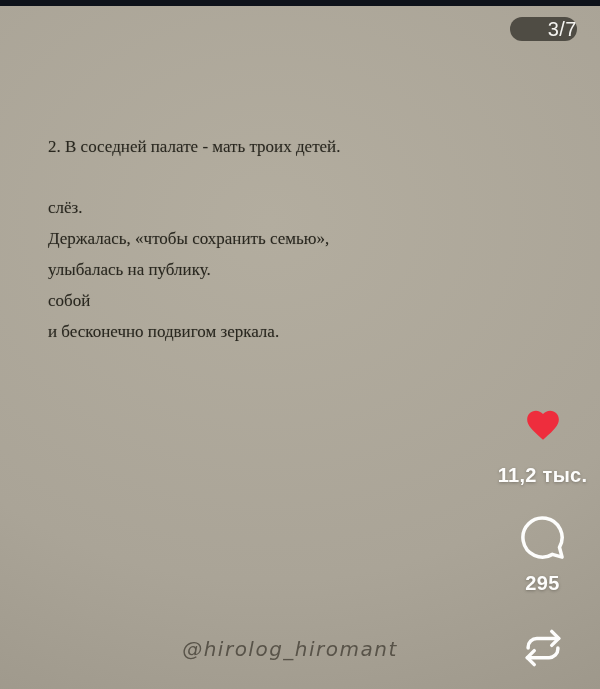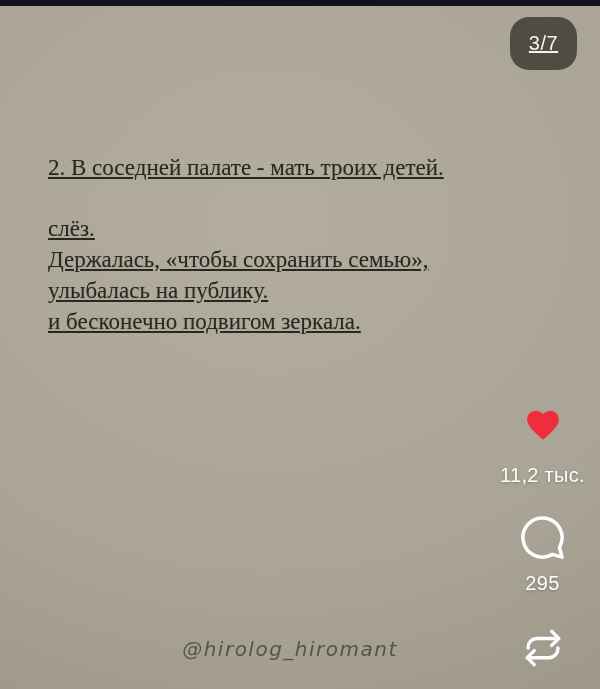--- a/index.html
+++ b/index.html
@@ -20,42 +20,40 @@
     top: 0; left: 0;
     width: 600px;
     height: 6px;
     background: #0e121a;
   }
   .page-badge {
     position: absolute;
     top: 17px;
     left: 510px;
     width: 67px;
-    height: 53px;
+    height: 24px;
     border-radius: 19px;
     background: rgba(62, 60, 53, 0.85);
     color: #f4f3f0;
     font-size: 20px;
     display: flex;
     align-items: center;
-    justify-content: center;
+    justify-content: flex-end;
     letter-spacing: 0.5px;
-    text-decoration: underline;
   }
   .post-text {
     position: absolute;
-    top: 152px;
+    top: 131px;
     left: 48px;
     width: 500px;
     color: #29271f;
     font-family: "Liberation Serif", serif;
-    font-size: 23px;
+    font-size: 17px;
     line-height: 31px;
     text-shadow: 0 0 1px rgba(41,39,31,0.25);
-    text-decoration: underline;
   }
   .paragraph { margin: 0 0 30px 0; }
   .paragraph:last-child { margin-bottom: 0; }
   .line { white-space: nowrap; }
   .rail {
     position: absolute;
     top: 0;
     left: 490px;
     width: 105px;
     height: 689px;
@@ -68,21 +66,21 @@
     justify-content: center;
   }
   .heart-wrap   { top: 406px; }
   .likes-count  { top: 464px; }
   .bubble-wrap  { top: 514px; }
   .comments-count { top: 572px; text-align: center; }
   .repost-wrap  { top: 627px; }
   .count-label {
     color: #fdfdfc;
     font-size: 20px;
-    font-weight: normal;
+    font-weight: bold;
     text-shadow: 0 1px 3px rgba(40,38,32,0.35);
     letter-spacing: 0.3px;
   }
   .icon-btn {
     background: none;
     border: none;
     padding: 0;
     margin: 0;
     cursor: pointer;
     line-height: 0;
@@ -114,20 +112,21 @@
   </div>
 
   <div class="post-text">
     <div class="paragraph">
       <div class="line">2. В соседней палате - мать троих детей.</div>
     </div>
     <div class="paragraph">
       <div class="line">слёз.</div>
       <div class="line">Держалась, «чтобы сохранить семью»,</div>
       <div class="line">улыбалась на публику.</div>
+      <div class="line">собой</div>
       <div class="line">и бесконечно подвигом зеркала.</div>
     </div>
   </div>
 
   <div class="rail">
 
     <div class="rail-item heart-wrap">
       <button class="icon-btn">
         <span>
           <svg width="40" height="38" viewBox="0 0 24 24">

